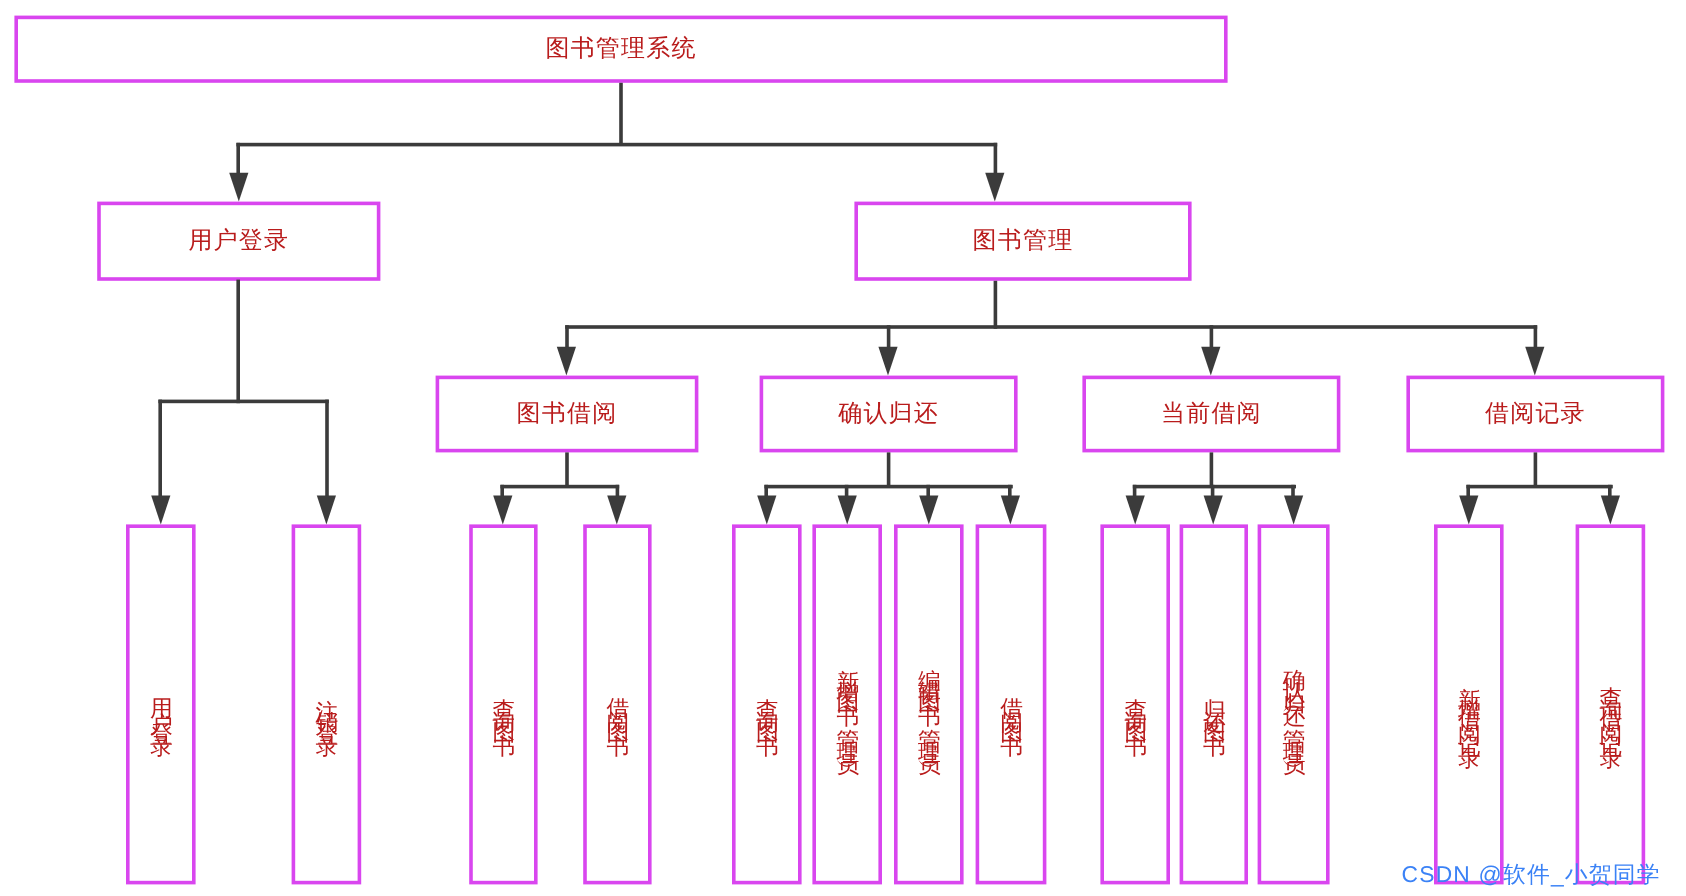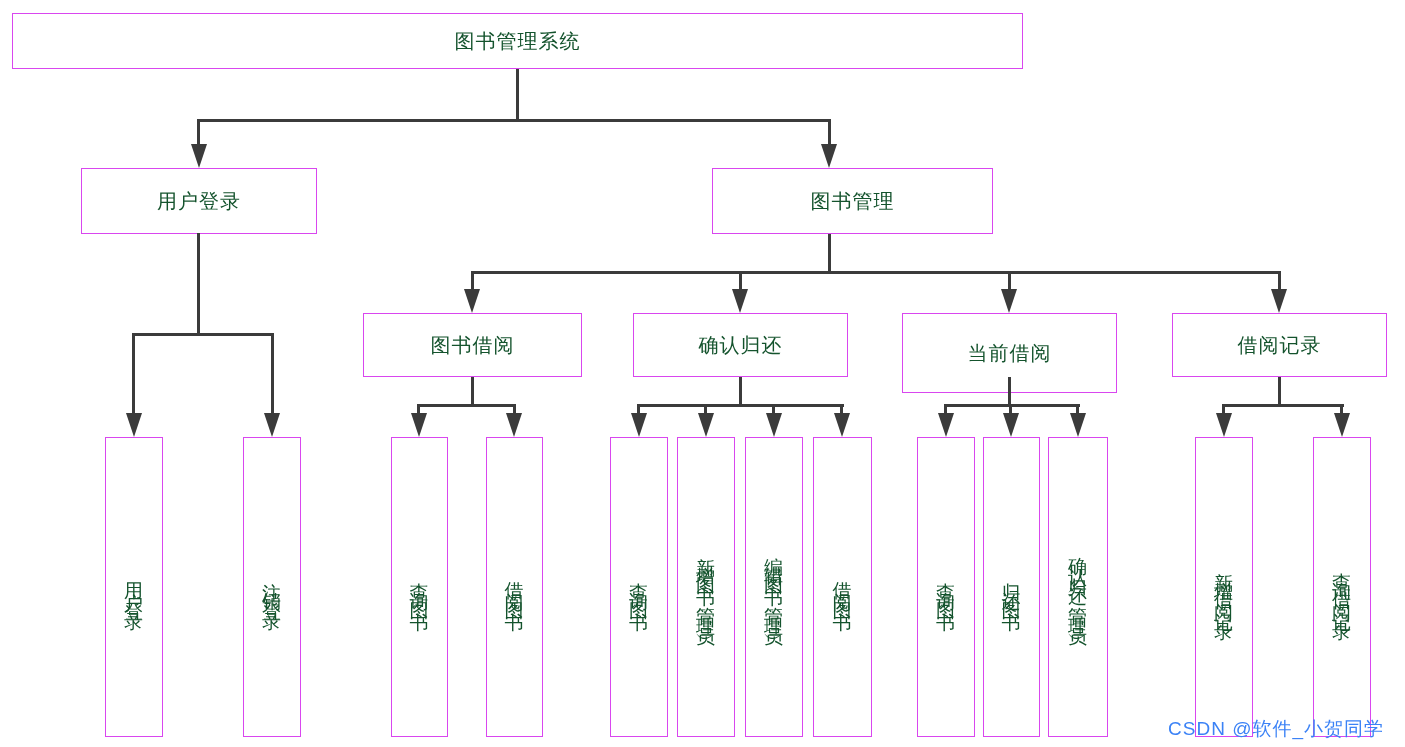--- a/index.html
+++ b/index.html
@@ -11,23 +11,23 @@
   #canvas {
     position: relative;
     width: 1405px;
     height: 747px;
     background: #ffffff;
     overflow: hidden;
   }
   .node {
     position: absolute;
     box-sizing: border-box;
-    border: 1px solid #d946ef;
+    border: 3px solid #d946ef;
     background: #ffffff;
-    color: #14532d;
+    color: #b91c1c;
     display: flex;
     align-items: center;
     justify-content: center;
     font-size: 20px;
     letter-spacing: 1px;
     line-height: 1.2;
   }
   .leaf {
     writing-mode: vertical-rl;
     text-orientation: mixed;
@@ -67,21 +67,21 @@
   <div class="node" style="left:12px; top:13px; width:1011px; height:56px;">图书管理系统</div>
 
   <div class="node" style="left:81px; top:168px; width:236px; height:66px;">用户登录</div>
 
   <div class="node" style="left:712px; top:168px; width:281px; height:66px;">图书管理</div>
 
   <div class="node" style="left:363px; top:313px; width:219px; height:64px;">图书借阅</div>
 
   <div class="node" style="left:633px; top:313px; width:215px; height:64px;">确认归还</div>
 
-  <div class="node" style="left:902px; top:313px; width:215px; height:80px;">当前借阅</div>
+  <div class="node" style="left:902px; top:313px; width:215px; height:64px;">当前借阅</div>
 
   <div class="node" style="left:1172px; top:313px; width:215px; height:64px;">借阅记录</div>
 
   <div class="node leaf" style="left:105px; top:437px; width:58px; height:300px;">用户登录</div>
   <div class="node leaf" style="left:243px; top:437px; width:58px; height:300px;">注销登录</div>
 
   <div class="node leaf" style="left:391px; top:437px; width:57px; height:300px;">查询图书</div>
   <div class="node leaf" style="left:486px; top:437px; width:57px; height:300px;">借阅图书</div>
 
   <div class="node leaf" style="left:610px; top:437px; width:58px; height:300px;">查询图书</div>

